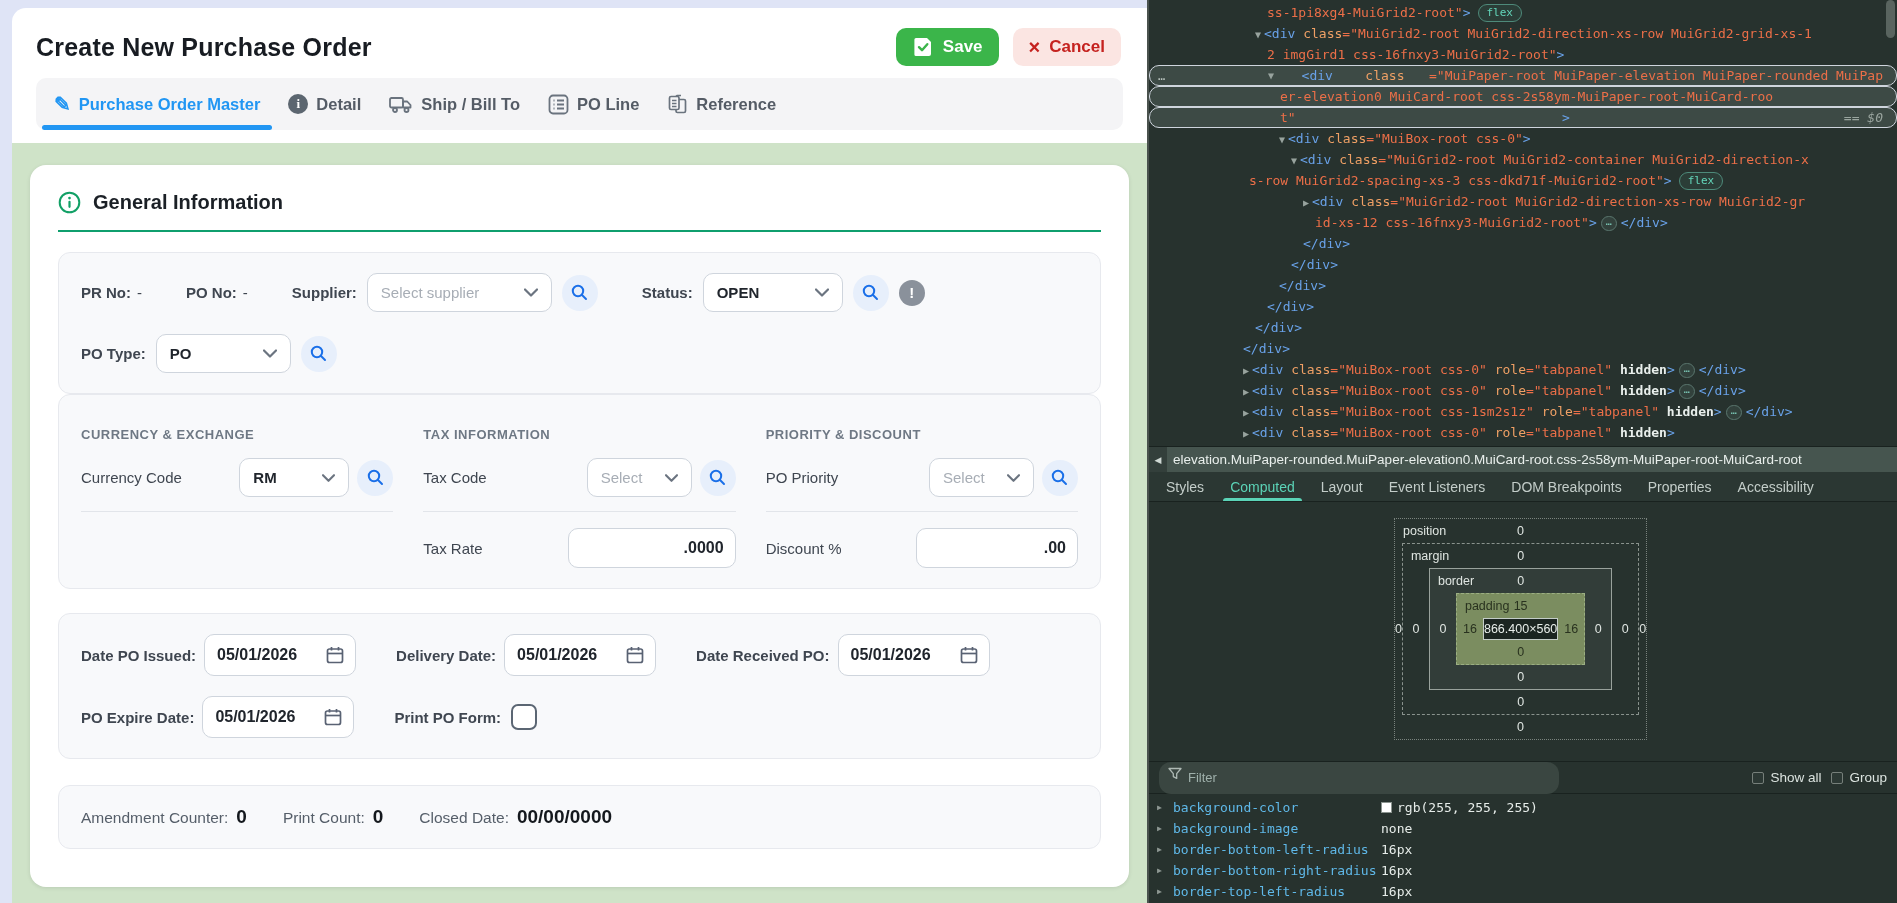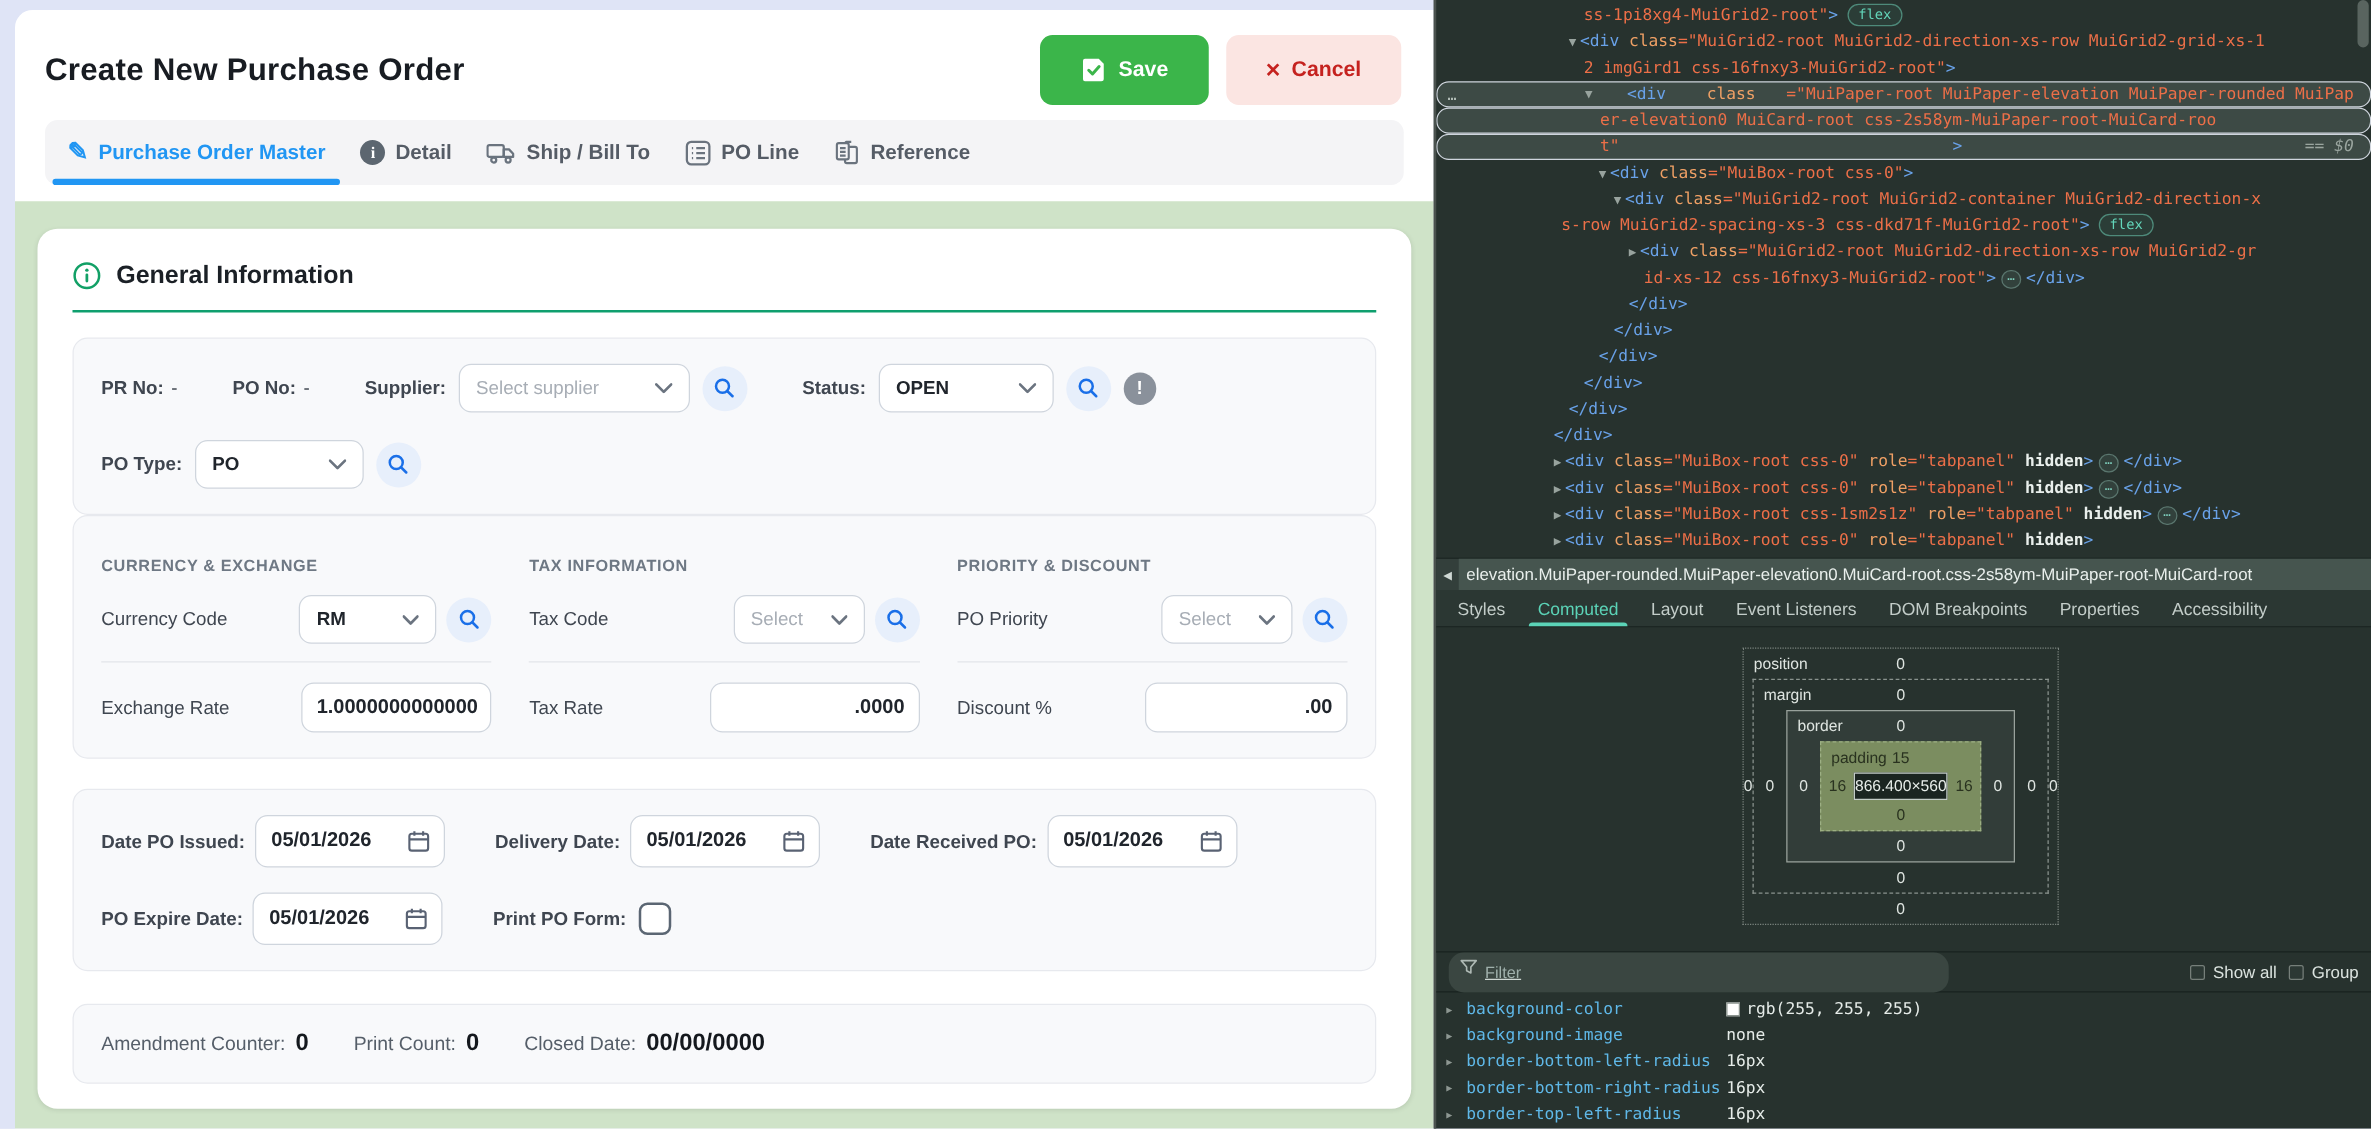--- a/index.html
+++ b/index.html
@@ -6,21 +6,21 @@
   html,body { width:1897px; height:903px; overflow:hidden; }
   body { display:flex; font-family:"Liberation Sans", sans-serif; background:#dfe4f6; }
 
   
   .app-pane { width:1147px; height:903px; background:#dfe4f6; padding:8px 0 0 12px; }
   .panel { width:100%; height:100%; background:#fff; border-radius:14px 0 0 0; display:flex; flex-direction:column; overflow:hidden; }
 
   .app-header { display:flex; align-items:center; justify-content:space-between; padding:20px 26px 10px 24px; }
   .app-header h1 { font-size:25px; font-weight:bold; color:#181c22; letter-spacing:.2px; }
   .header-actions { display:flex; gap:14px; }
-  .btn { display:flex; align-items:center; gap:9px; height:56px; border:none; border-radius:10px; font-family:inherit; font-size:17px; font-weight:bold; cursor:pointer; padding:0 32px;text-align:right; }
+  .btn { display:flex; align-items:center; gap:9px; height:38px; border:none; border-radius:10px; font-family:inherit; font-size:17px; font-weight:bold; cursor:pointer; padding:0 16px;text-align:right; }
   .btn-save { background:#3bb54a; color:#fff; }
   .btn-cancel { background:#fbe5e2; color:#c5221f; }
   .btn-cancel .x { font-size:20px; font-weight:bold; line-height:1; }
 
   .tabstrip { margin:2px 24px 0 24px; height:52px; background:#f4f4f6; border-radius:10px; display:flex; align-items:stretch; padding:0 4px; }
   .tab { position:relative; display:flex; align-items:center; gap:8px; padding:0 14px; font-size:16.5px; font-weight:bold; color:#555c66; cursor:pointer; }
   .tab .ticon { display:flex; align-items:center; color:#6a737e; }
   .tab.active { color:#2196f3; }
   .tab.active .ticon { color:#2196f3; }
   .tab.active::after { content:""; position:absolute; left:2px; right:2px; bottom:0; height:5px; border-radius:4px; background:#2196f3; }
@@ -109,21 +109,21 @@
   .bm-bot { height:24px; display:flex; align-items:center; justify-content:center; }
   .bm-pos { width:253px; height:222px; margin:16px 0 0 245px; border:1px dotted #7a837e; }
   .bm-mar { border:1px dashed #8a938e; }
   .bm-bor { border:1px solid #99a29c; background:#323d39; }
   .bm-pad { background:#7b8d60; border:1px dashed #9caf83; color:#29321f; }
   .bm-con { flex:1; margin:0; background:#1b2521; border:1px solid #c3ccc7; color:#e8eeea; display:flex; align-items:center; justify-content:center; font-size:12.5px; }
 
   .dt-filter { height:32px; display:flex; align-items:center; gap:10px; padding:0 10px; border-bottom:1px solid #19221f; }
   .pill { position:relative; width:400px; }
   .pill svg { position:absolute; left:9px; top:5px; }
-  .pill input { width:100%; height:32px; border-radius:12px; border:none; outline:none; background:#3a4641; color:#cdd6d2; font-family:inherit; font-size:13px; padding:0 10px 0 29px;text-decoration:underline; }
+  .pill input { width:100%; height:32px; border-radius:12px; border:none; outline:none; background:#3a4641; color:#cdd6d2; font-family:inherit; font-size:13px; padding:0 10px 0 29px; }
   .pill input::placeholder { color:#9fb0ab; }
   .spacer { flex:1; }
   .cbgrp { display:flex; align-items:center; gap:6px; color:#dbe3df; font-size:13.5px; }
   .dt-cb { width:12px; height:12px; background:#2c3834; border:1px solid #767f7a; border-radius:2px; cursor:pointer; }
 
   .dt-props { flex:1; overflow:hidden; padding-top:3px; }
   .prow { display:flex; align-items:center; height:21px; padding-left:8px; font-family:"DejaVu Sans Mono", monospace; font-size:13px; }
   .parrow { color:#8d9792; width:16px; font-size:8px; }
   .pname { color:#5fb8e8; width:208px; white-space:nowrap; }
   .pval { color:#e6ece9; display:flex; align-items:center; gap:5px; white-space:nowrap; }
@@ -286,24 +286,20 @@
                   </div>
                   <button class="search-btn">
                     <svg width="19" height="19" viewBox="0 0 19 19">
                         <circle cx="8" cy="8" r="5.2" fill="none" stroke="#1a6fe8" stroke-width="2"></circle>
                         <line x1="12" y1="12" x2="16" y2="16" stroke="#1a6fe8" stroke-width="2" stroke-linecap="round"></line>
                       </svg>
                   </button>
                 </span>
               </div>
               <hr class="col-hr">
-              <div class="col-row">
-                <span class="col-lbl">Exchange Rate</span>
-                <div class="txt" style="width:152px">1.0000000000000</div>
-              </div>
             </div>
             <div class="col">
               <div class="col-h">TAX INFORMATION</div>
               <div class="col-row">
                 <span class="col-lbl">Tax Code</span>
                 <span class="ctrl">
                   <div class="sel" style="width:105px">
                     <span class="ph">Select</span>
                     <svg width="13" height="8">
                         <polyline points="1,1.2 6.5,6.8 12,1.2" fill="none" stroke="#6b7480" stroke-width="2.1" stroke-linecap="round" stroke-linejoin="round"></polyline>

